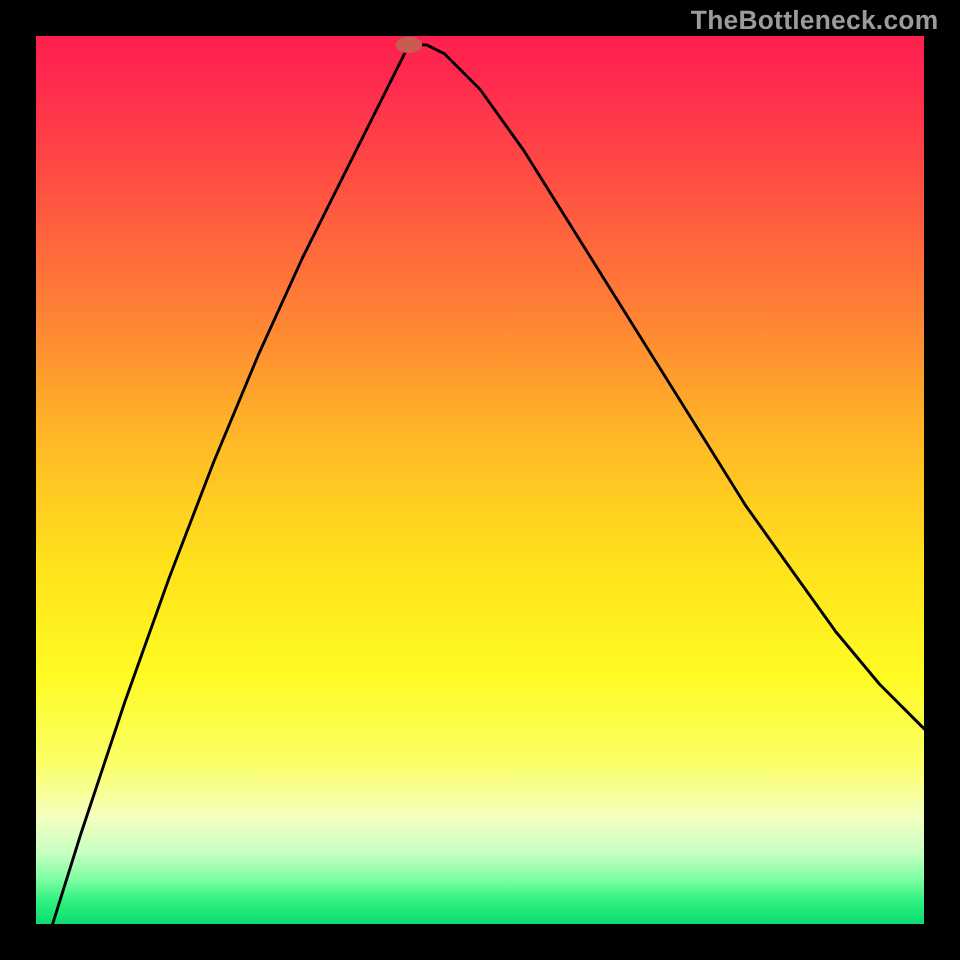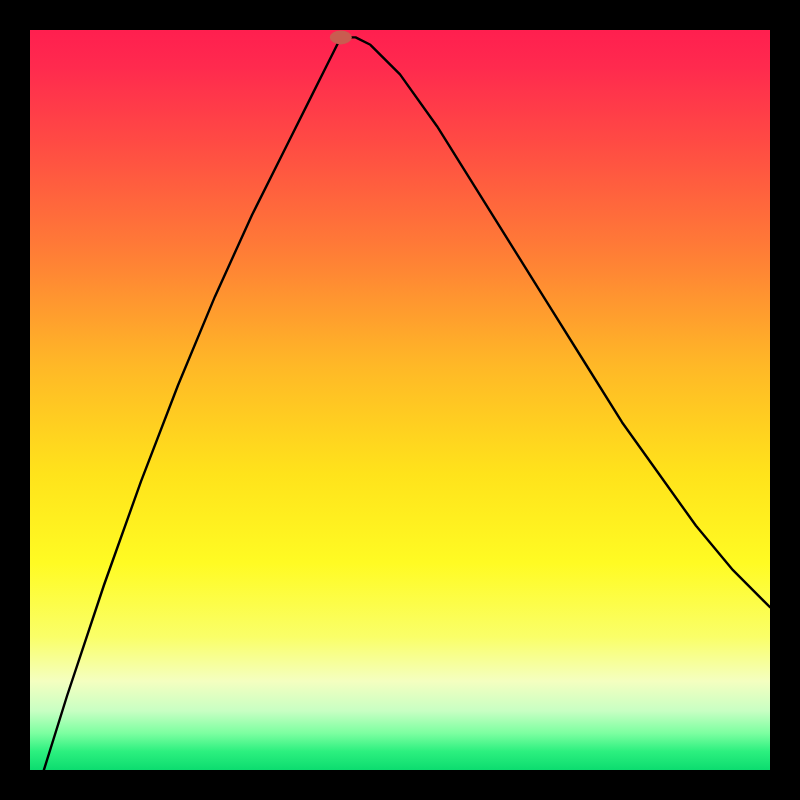--- a/index.html
+++ b/index.html
@@ -50,20 +50,21 @@
   .marker {
     fill: #c95c50;
     stroke: none;
   }
 </style>
 </head>
 <body>
 
 <div class="frame">
 
+  <div class="watermark">TheBottleneck.com</div>
 
   <div class="plot">
     <svg id="chart-svg" viewBox="0 0 740 740" width="740" height="740">
       <defs>
         <linearGradient id="bg-grad" x1="0" y1="0" x2="0" y2="1">
             <stop offset="0.00%" stop-color="#ff1f4f"></stop>
             <stop offset="5.00%" stop-color="#ff2a4e"></stop>
             <stop offset="15.00%" stop-color="#ff4a44"></stop>
             <stop offset="30.00%" stop-color="#ff7d36"></stop>
             <stop offset="45.00%" stop-color="#ffb727"></stop>

